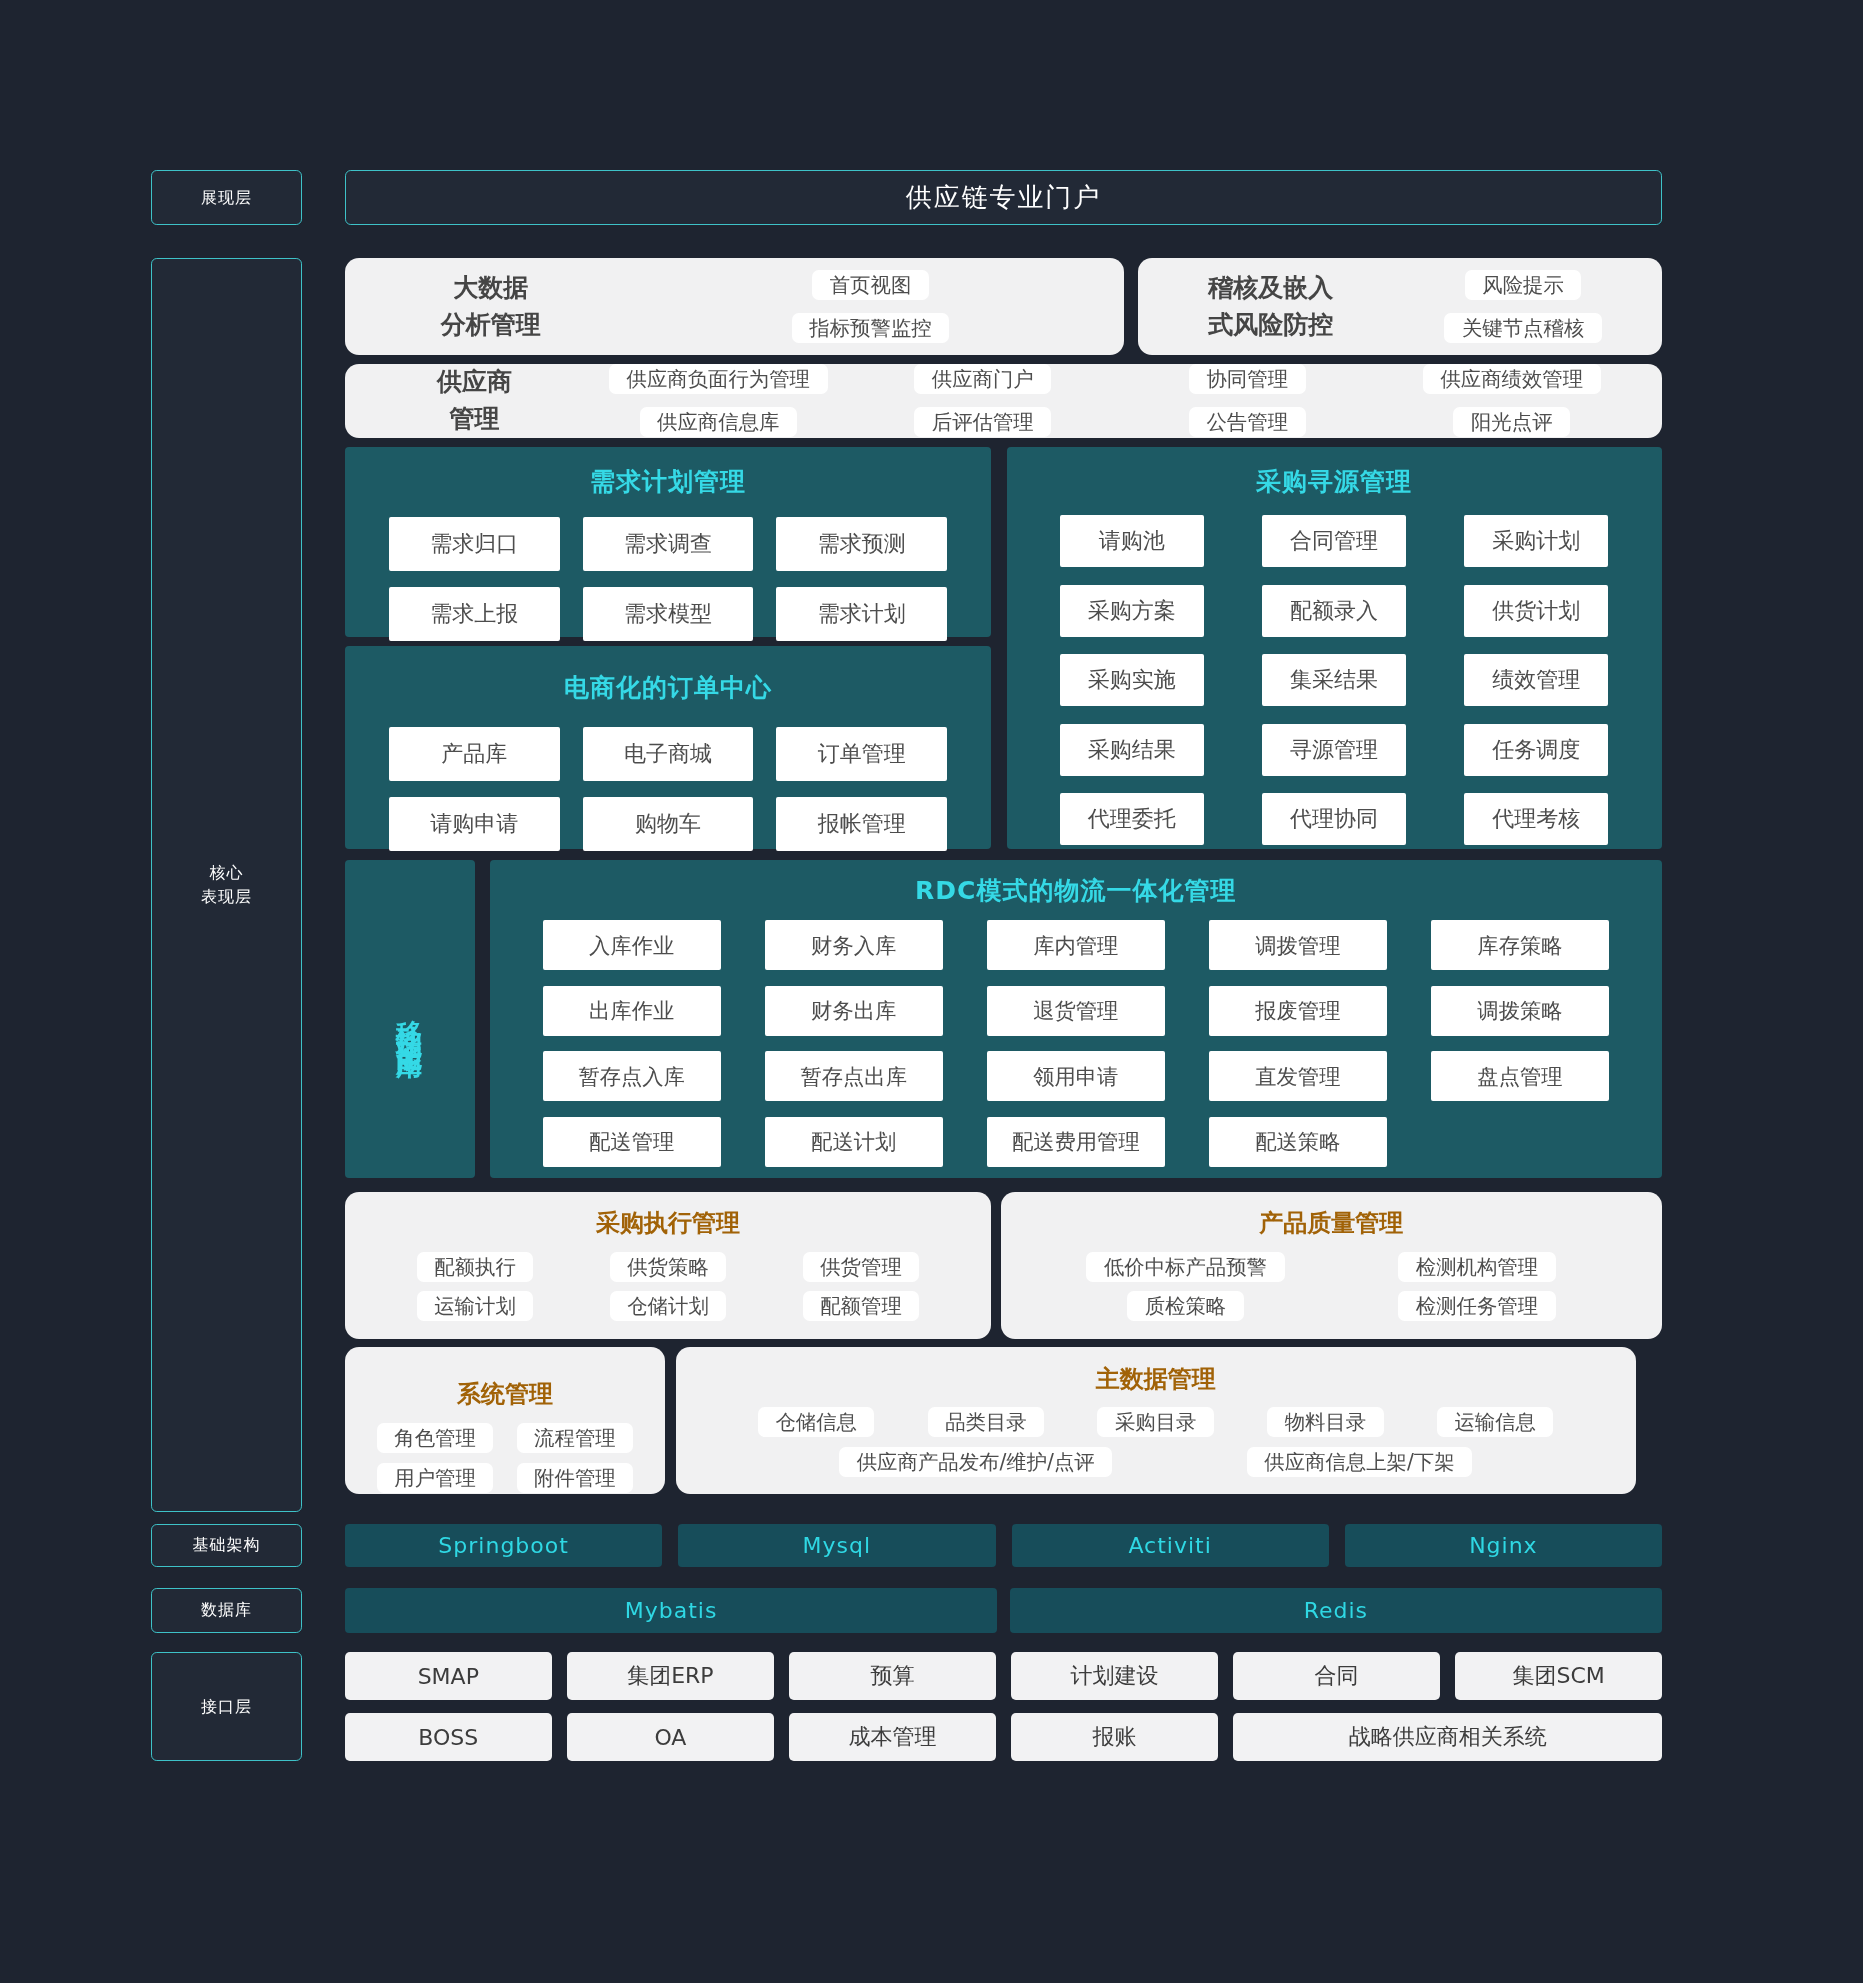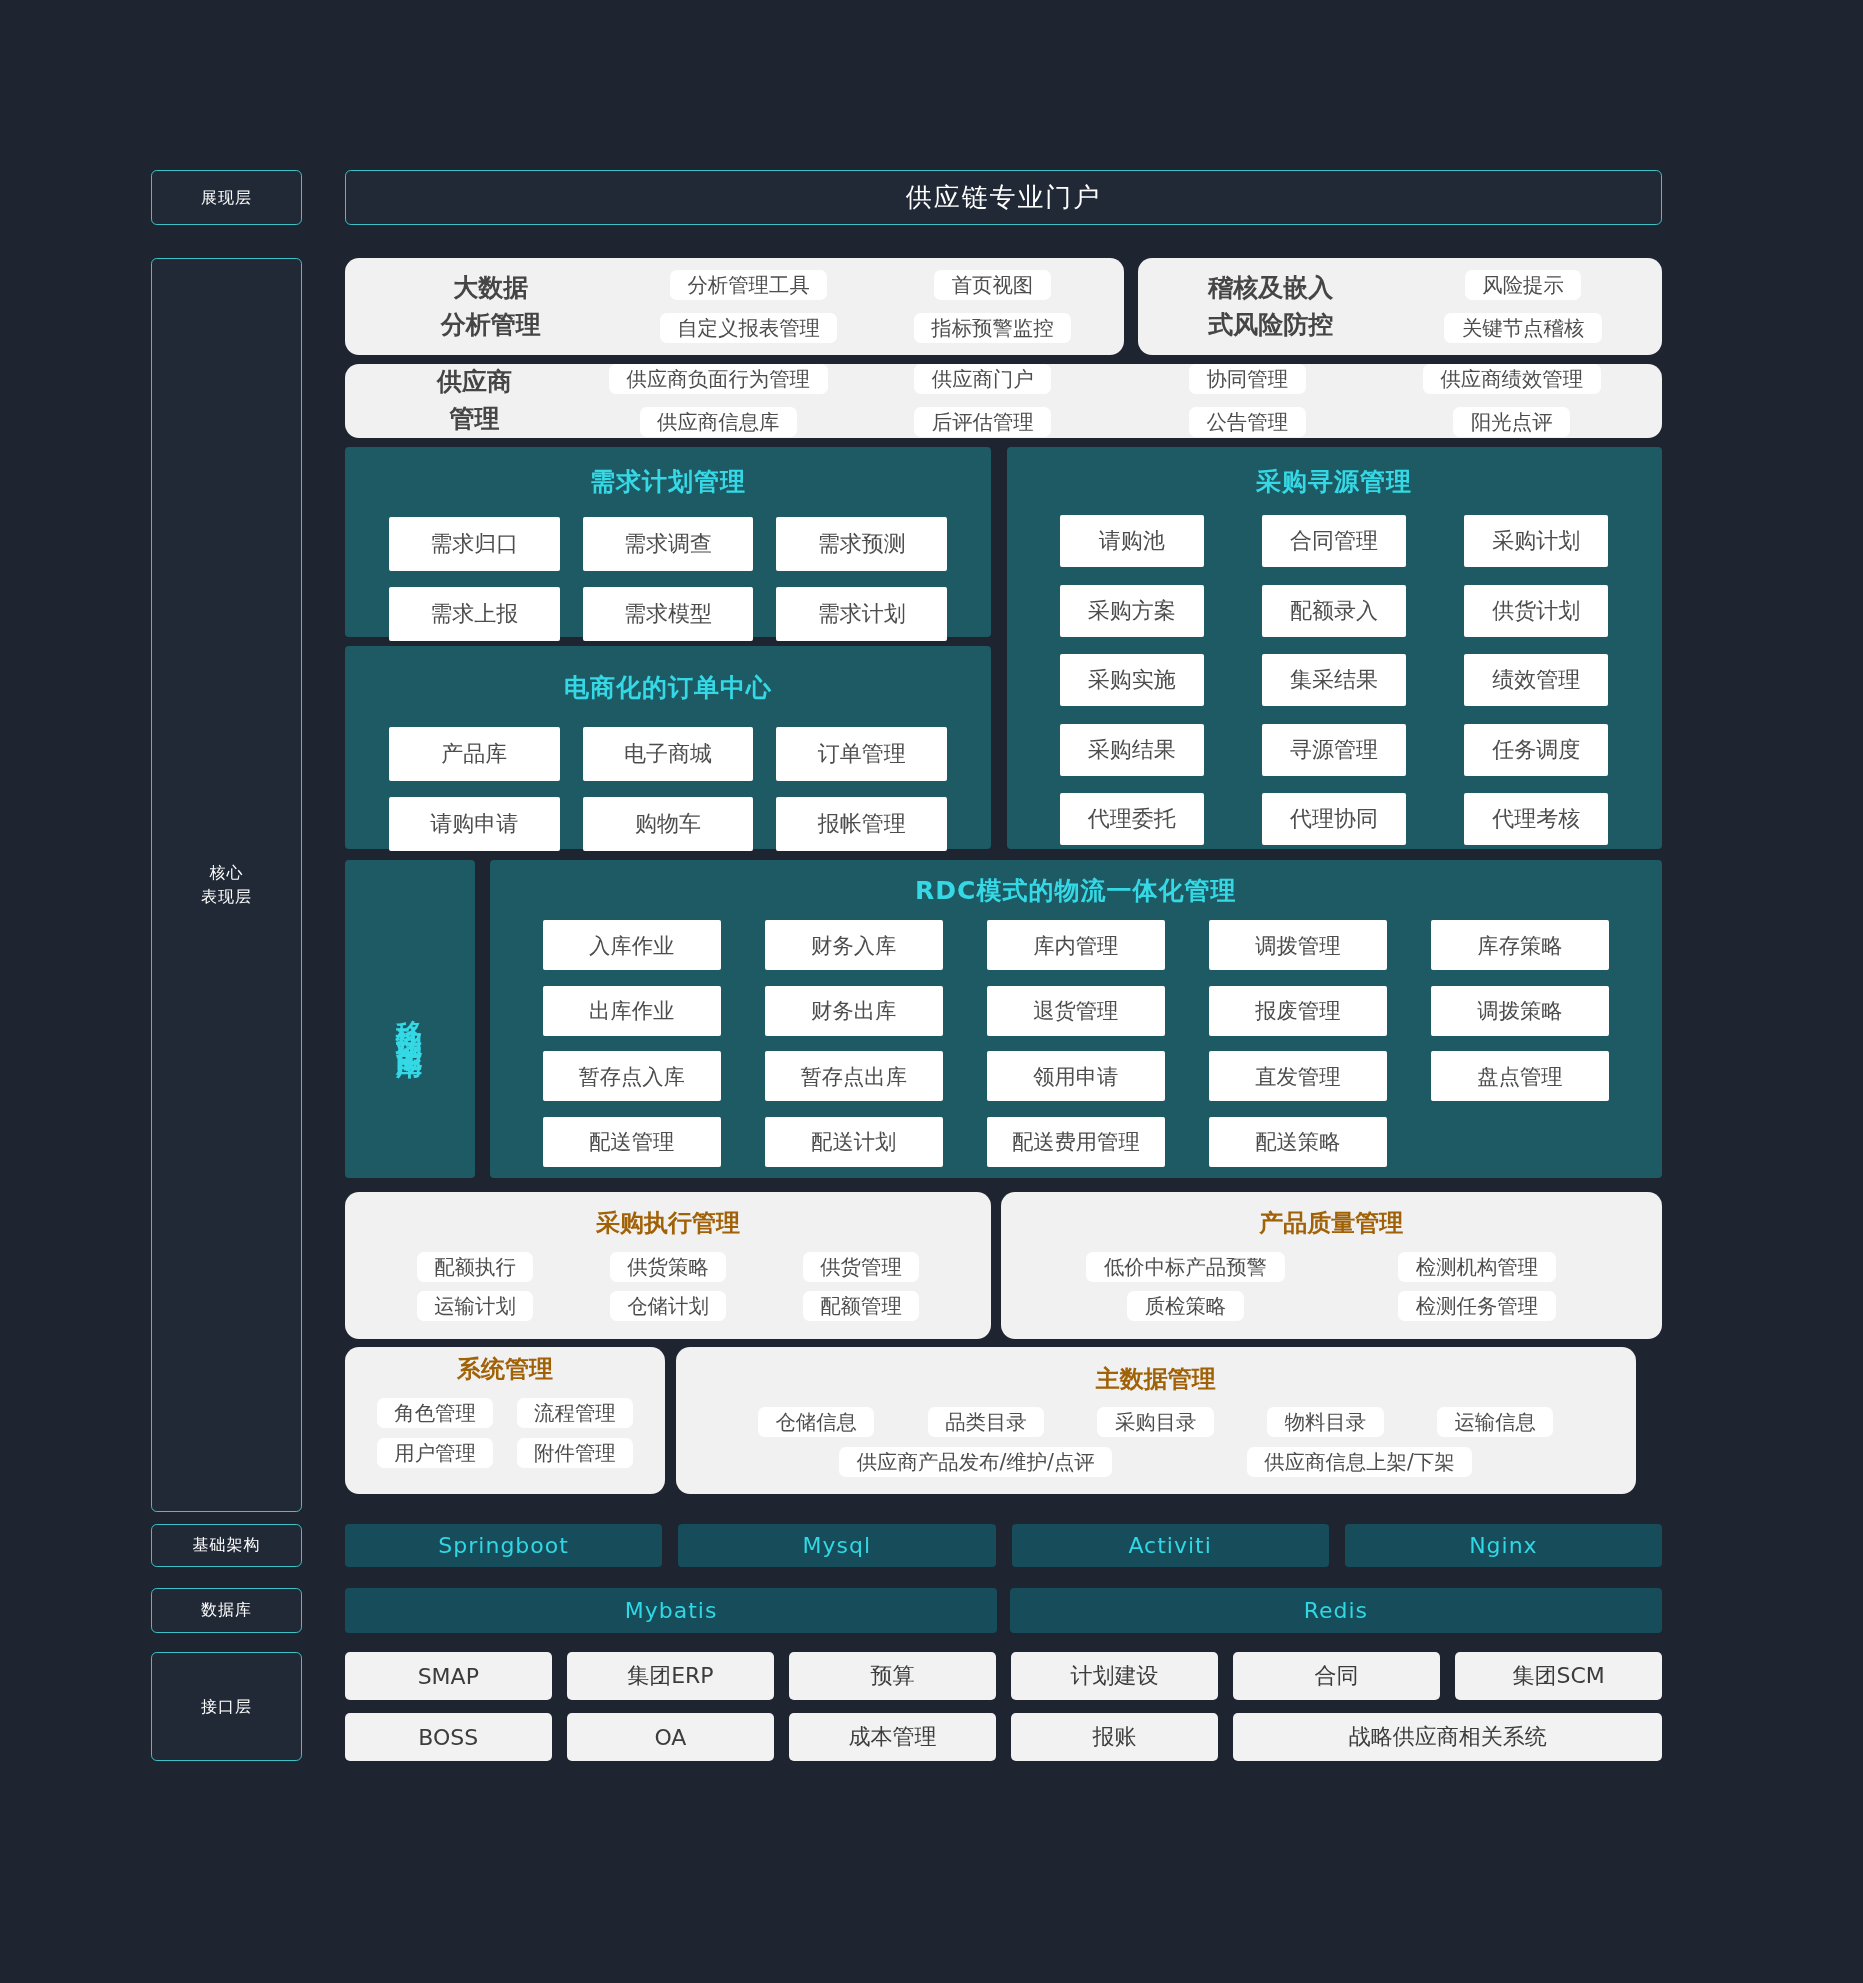--- a/index.html
+++ b/index.html
@@ -88,21 +88,21 @@
   .grid5 { margin-top:13.6px; display:grid; grid-template-columns:repeat(5,1fr); column-gap:44px; row-gap:15.5px; }
   .grid5 .tchip { height:50px; font-size:21.3px; }
 
   .row5 { margin-top:13.6px; height:147px; display:flex; gap:9.7px; }
   .procexec { width:646px; padding:15.5px 53px 0 53px; }
   .quality  { width:661px; padding:15.5px 68px 0 68px; }
   .wgrid3 { margin-top:12.6px; display:grid; grid-template-columns:repeat(3,1fr); column-gap:39px; row-gap:9.7px; justify-items:center; }
   .wgrid2 { margin-top:12.6px; display:grid; grid-template-columns:repeat(2,1fr); column-gap:58px; row-gap:9.7px; justify-items:center; }
 
   .row6 { margin-top:8.7px; height:147px; display:flex; gap:10.7px; }
-  .system { width:320px; padding:6px 27px 0 27px; }
+  .system { width:320px; padding:31px 27px 0 27px; }
   .system .wgrid2 { column-gap:13.6px; }
   .master { width:960px; padding:15.5px 29px 0 29px; }
   .mrow { margin-top:12.6px; display:flex; justify-content:space-evenly; align-items:center; }
   .mrow + .mrow { margin-top:9.7px; }
 
   
   .bars4 { display:grid; grid-template-columns:repeat(4,1fr); column-gap:16px; }
   .bars2 { display:grid; grid-template-columns:repeat(2,1fr); column-gap:12.6px; }
   .tbar {
     background:#174d5a; border-radius:3.9px; display:flex; align-items:center; justify-content:center;
@@ -137,24 +137,20 @@
       </div>
     </div>
 
     <div class="core r3 c2">
 
       <div class="row1">
         <div class="wpanel bigdata">
           <div class="wtitle2">
             <div>大数据</div>
             <div>分析管理</div>
-          </div>
-          <div class="chipcol">
-            <div class="wchip">分析管理工具</div>
-            <div class="wchip">自定义报表管理</div>
           </div>
           <div class="chipcol">
             <div class="wchip">首页视图</div>
             <div class="wchip">指标预警监控</div>
           </div>
         </div>
         <div class="wpanel audit">
           <div class="wtitle2">
             <div>稽核及嵌入</div>
             <div>式风险防控</div>

